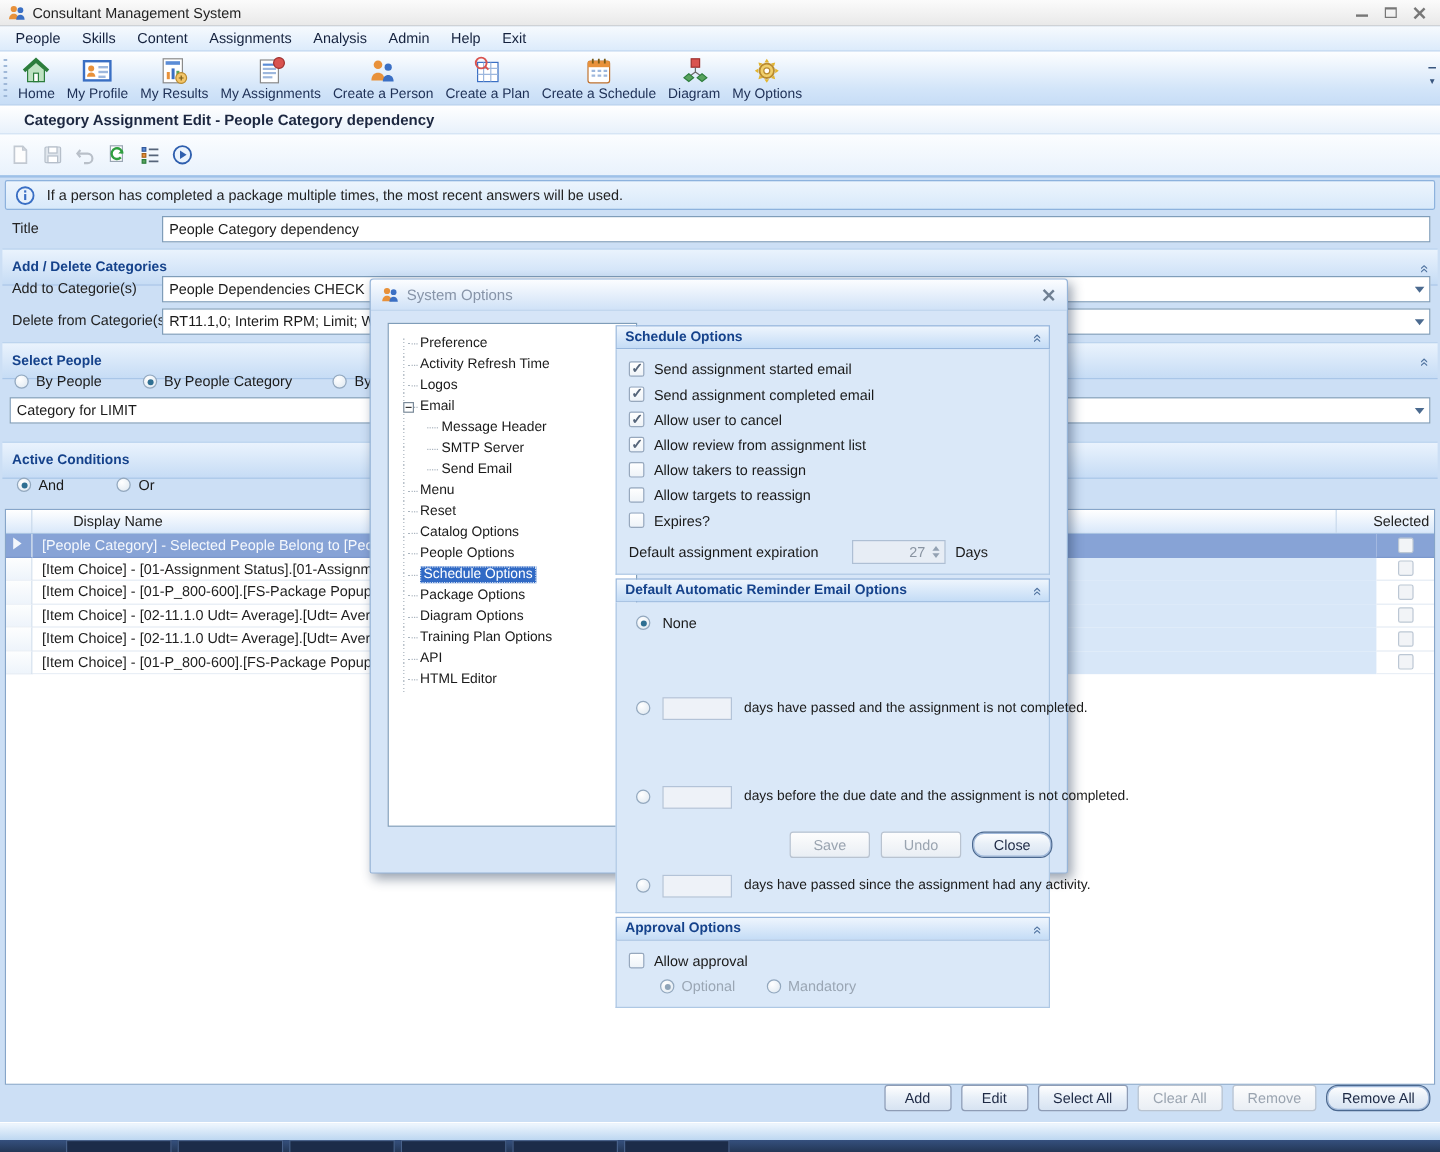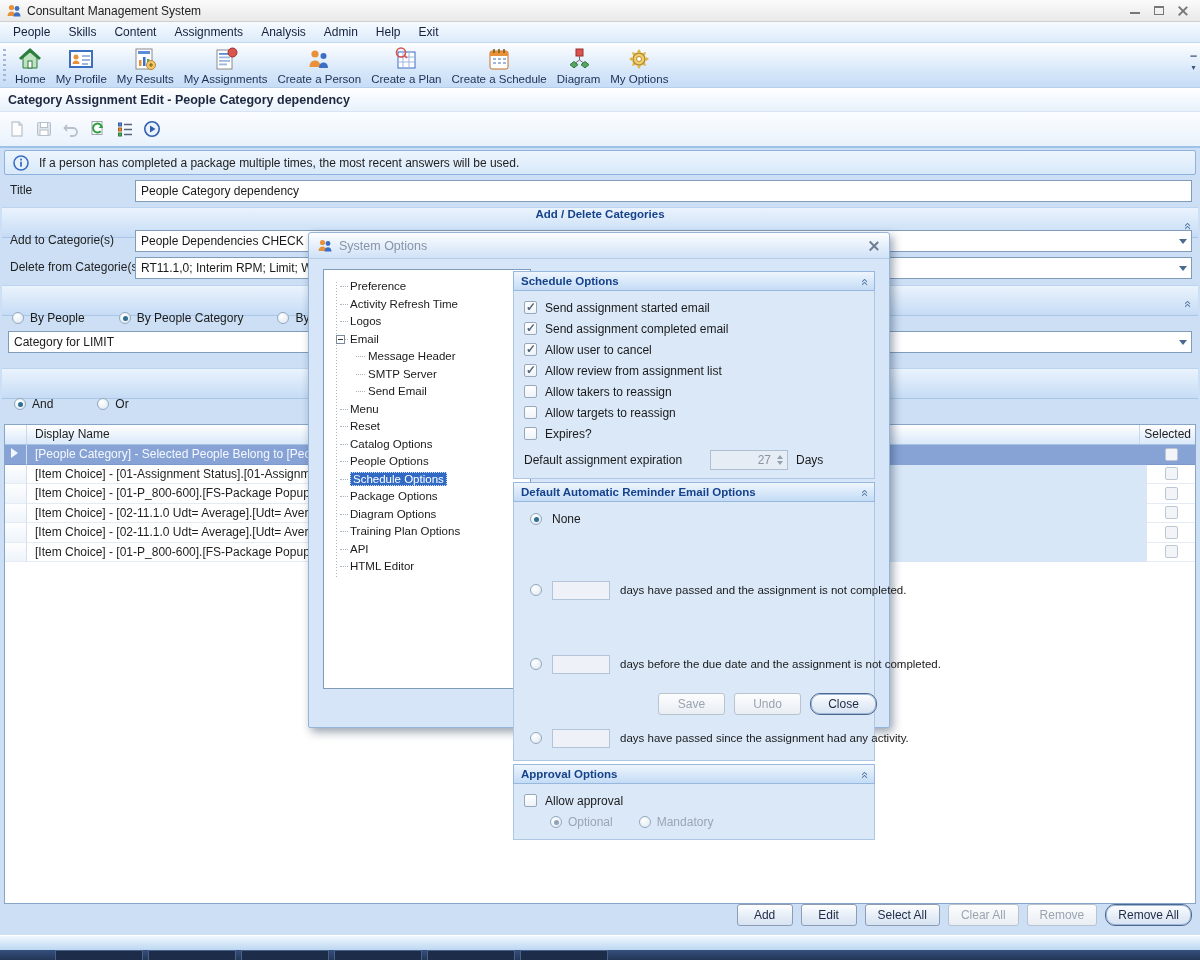--- a/index.html
+++ b/index.html
@@ -19,36 +19,36 @@
   .menubar { position:absolute; top:22px; left:0; right:0; height:21px; background:linear-gradient(#f6fafe,#dcebfb); border-bottom:1px solid #c3d9f1; display:flex; align-items:center; padding:0 4px; }
   .menu-item { padding:2px 9px; color:#14213d; }
 
   .toolbar { position:absolute; top:43px; left:0; right:0; height:45px; background:linear-gradient(#fdfeff,#d3e5f9 70%,#c7ddf6); border-bottom:1px solid #b7cfec; display:flex; align-items:flex-start; padding:2px 2px 0 10px; }
   .tb-grip { position:absolute; left:3px; top:6px; bottom:6px; width:3px; background:repeating-linear-gradient(to bottom,#9fb8d8 0 2px,transparent 2px 5px); }
   .tb-item { display:flex; flex-direction:column; align-items:center; padding:1px 5px; }
   .tb-item svg { width:26px; height:26px; }
   .tb-label { font-size:11.5px; color:#1d2f55; margin-top:1px; white-space:nowrap; }
   .tb-overflow { position:absolute; right:2px; top:14px; width:9px; text-align:center; color:#39567e; font-size:8px; line-height:7px; }
 
-  .pagetitle { position:absolute; top:88px; left:0; right:0; height:24px; background:linear-gradient(#ffffff,#e8f1fb); display:flex; align-items:center; padding:0 8px; border-bottom:1px solid #d7e5f4; }
+  .pagetitle { position:absolute; top:88px; left:0; right:0; height:24px; background:linear-gradient(#ffffff,#e8f1fb); display:flex; align-items:center; padding:0 20px; border-bottom:1px solid #d7e5f4; }
   .pagetitle span { font-weight:bold; font-size:12.5px; color:#1c2740; }
 
   .smalltb { position:absolute; top:112px; left:0; right:0; height:36px; background:linear-gradient(#fbfdff,#e9f2fc); border-bottom:2px solid #9ec1e8; display:flex; align-items:center; gap:9px; padding:0 8px; }
   .smalltb svg { width:18px; height:18px; }
 
   .infobar { position:absolute; top:150px; left:4px; right:4px; height:25px; border:1px solid #8db2dd; border-radius:2px; background:linear-gradient(#edf5fd,#d8e9fa); display:flex; align-items:center; gap:10px; padding:0 8px; }
   .infobar .msg { color:#222; }
 
   .form-label { color:#222; }
   .row-title { position:absolute; top:178px; left:0; right:0; height:26px; }
   .row-title .form-label { position:absolute; left:10px; top:5px; }
   .tbox { position:absolute; border:1px solid #7f9db9; background:#fff; height:22px; font-family:"Liberation Sans",sans-serif; font-size:12px; color:#1a1a1a; padding:0 5px; }
   .row-title .tbox { left:135px; right:8px; top:2px; width:auto; }
 
-  .sect-hdr { position:absolute; left:2px; right:2px; height:31px; background:linear-gradient(#eaf3fd,#c6dcf5); border-top:1px solid #bcd4ee; border-bottom:1px solid #a9c6e8; display:flex; align-items:center; padding:0 8px;flex-direction:column; }
+  .sect-hdr { position:absolute; left:2px; right:2px; height:31px; background:linear-gradient(#eaf3fd,#c6dcf5); border-top:1px solid #bcd4ee; border-bottom:1px solid #a9c6e8; display:flex; align-items:center; padding:0 8px; }
   .sect-hdr span.hdr-text { color:#15428b; font-weight:bold; font-size:11.5px; }
   .chev { margin-left:auto; color:#4f729f; font-size:13px; line-height:10px; transform:rotate(90deg); letter-spacing:-2px; }
 
   .combo { position:absolute; border:1px solid #7f9db9; background:#fff; height:22px; display:flex; align-items:center; padding:0 18px 0 5px; overflow:hidden; white-space:nowrap; }
   .combo .arrow { position:absolute; right:4px; top:8px; width:0; height:0; border-left:4px solid transparent; border-right:4px solid transparent; border-top:5px solid #4b6a8f; }
 
   .hdr-adddel { top:207px; } .hdr-select { top:285px; } .hdr-active { top:368px; }
   .row-add { position:absolute; top:229px; left:0; right:0; height:24px; }
   .row-add .form-label { position:absolute; left:10px; top:4px; }
   .row-add .combo { left:135px; right:8px; top:1px; }
@@ -60,21 +60,21 @@
   .radio-item { display:flex; align-items:center; gap:6px; position:relative; }
   .rb { width:12px; height:12px; border:1px solid #93a8be; border-radius:50%; background:radial-gradient(circle at 35% 30%,#ffffff,#dde7f0); display:inline-block; position:relative; flex:0 0 auto; }
   .sel .rb::after { content:""; position:absolute; left:3px; top:3px; width:5px; height:5px; border-radius:50%; background:#2f6f92; }
   .row-combo { position:absolute; top:331px; left:0; right:0; height:22px;text-align:right; }
   .row-combo .combo { left:8px; right:8px; top:0; }
 
   .row-andor { position:absolute; top:392px; left:0; right:0; height:24px; display:flex; gap:44px; padding-left:14px; align-items:center; }
 
   
   .grid { position:absolute; top:424px; left:4px; right:4px; bottom:56px; border:1px solid #86a5c9; background:#fff; display:flex; flex-direction:column; overflow:hidden; }
-  .grid-header { display:flex; height:20px; background:linear-gradient(#ffffff,#d9e8fa); border-bottom:1px solid #a9c4e3; flex:0 0 auto; }
+  .grid-header { display:flex; height:20px; background:linear-gradient(#ffffff,#d9e8fa); border-bottom:1px solid #a9c4e3; flex:0 0 auto;gap:26px; }
   .gh-ind { width:22px; border-right:1px solid #c9d9ec; }
   .gh-name { flex:0 0 676px; padding:2px 8px; color:#222; border-right:1px solid #c9d9ec; }
   .gh-fill { flex:1 1 auto; border-right:1px solid #c9d9ec; }
   .gh-sel { flex:0 0 48px; padding:2px 4px; color:#222; }
   .grid-row { display:flex; height:19.5px; flex:0 0 auto; }
   .cell-ind { width:22px; background:linear-gradient(#fdfefe,#eef4fb); border-right:1px solid #d4e0ee; border-bottom:1px solid #e4ebf4; position:relative; }
   .cell-name { flex:0 0 676px; padding:2px 8px; border-bottom:1px solid #e4ebf4; white-space:nowrap; overflow:hidden; color:#1e1e1e; }
   .cell-fill { flex:1 1 auto; background:#d8e7f8; }
   .cell-sel { flex:0 0 48px; border-bottom:1px solid #e4ebf4; display:flex; align-items:center; justify-content:center; }
   .grid-row.rowsel .cell-ind, .grid-row.rowsel .cell-name, .grid-row.rowsel .cell-fill, .grid-row.rowsel .cell-sel { background:#87a3d6; border-bottom-color:#7b98cd; color:#f5f8fd; }

